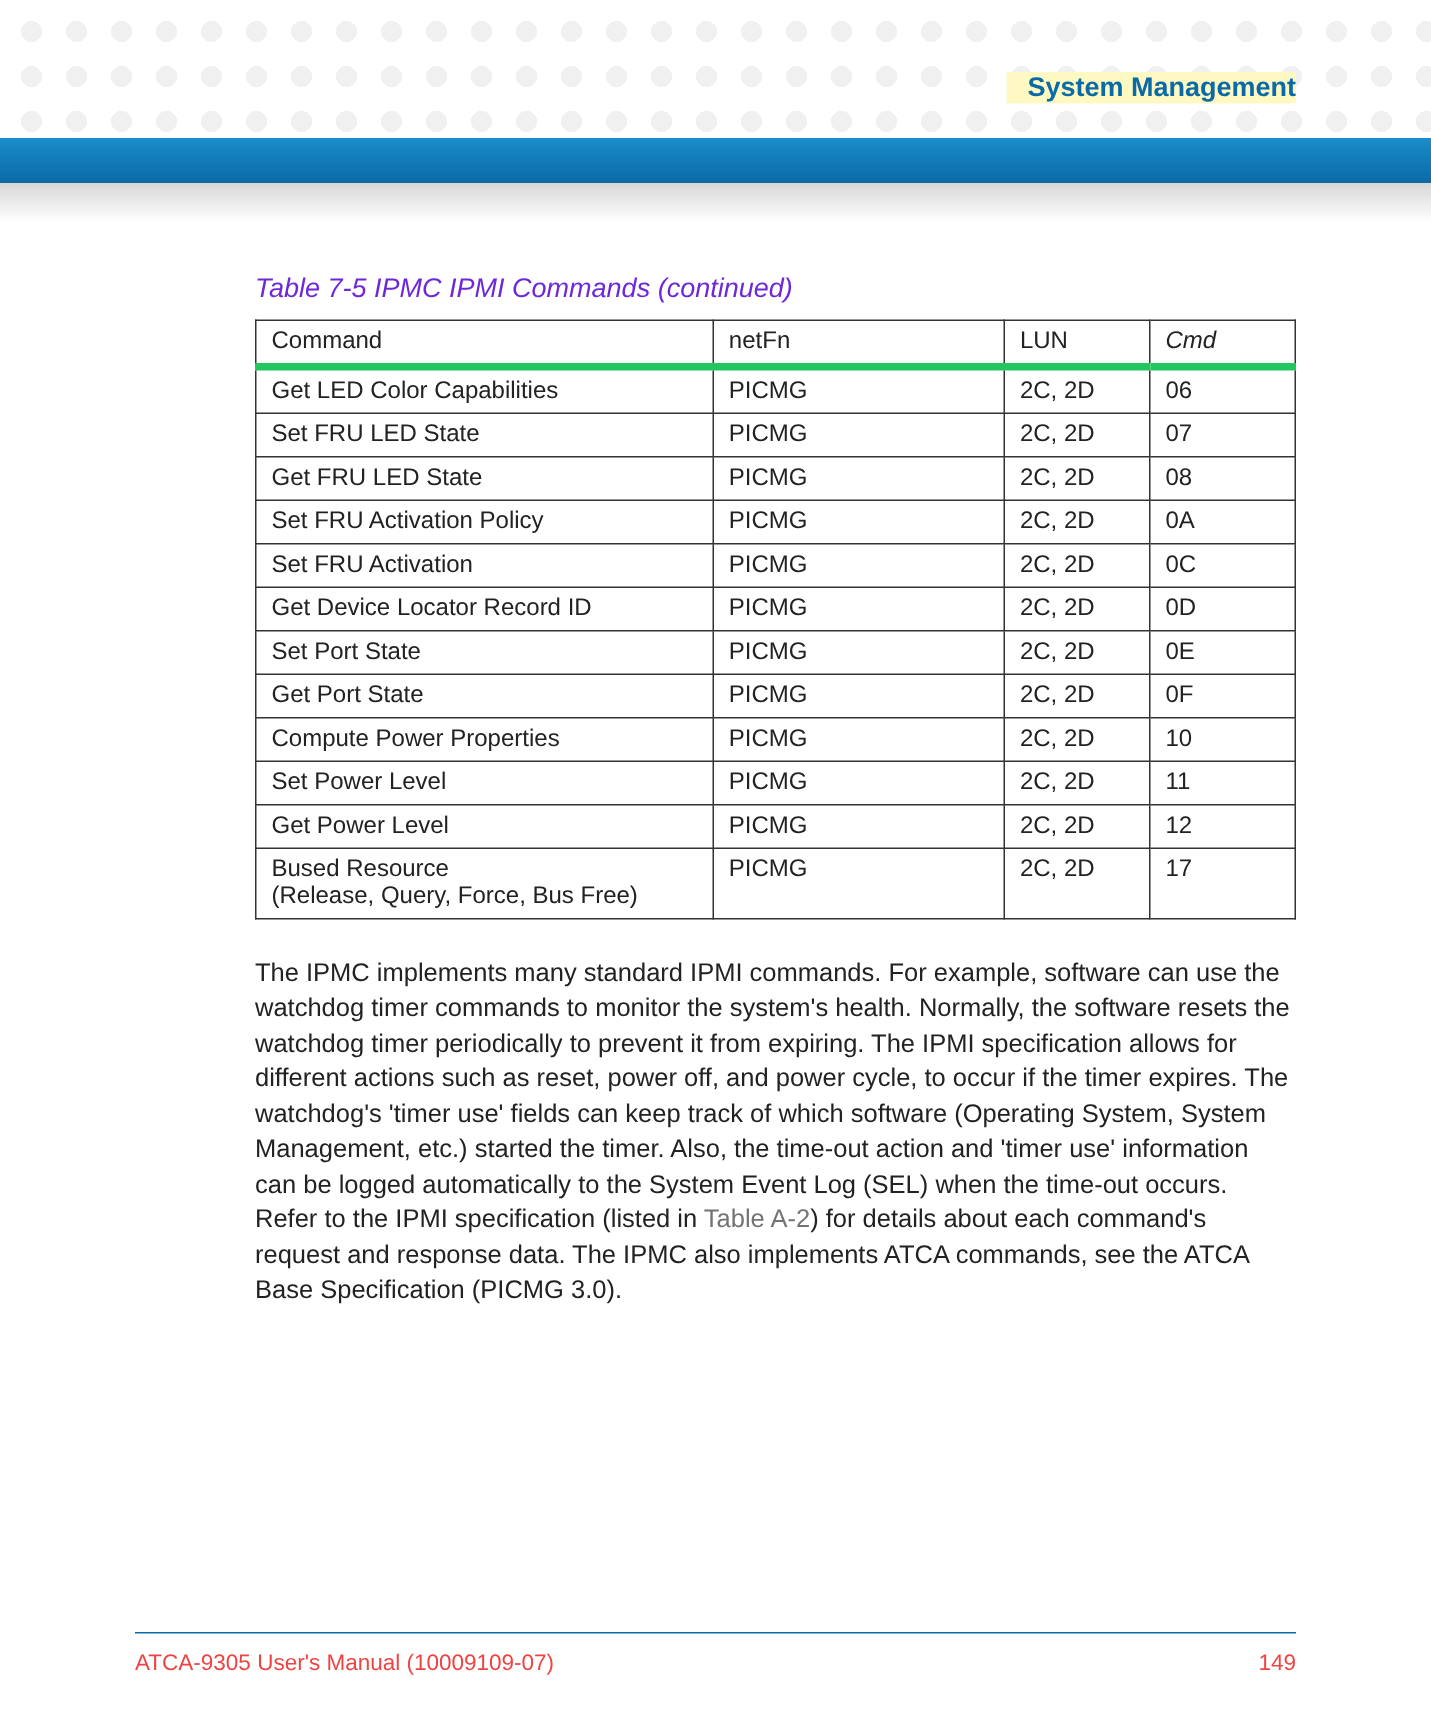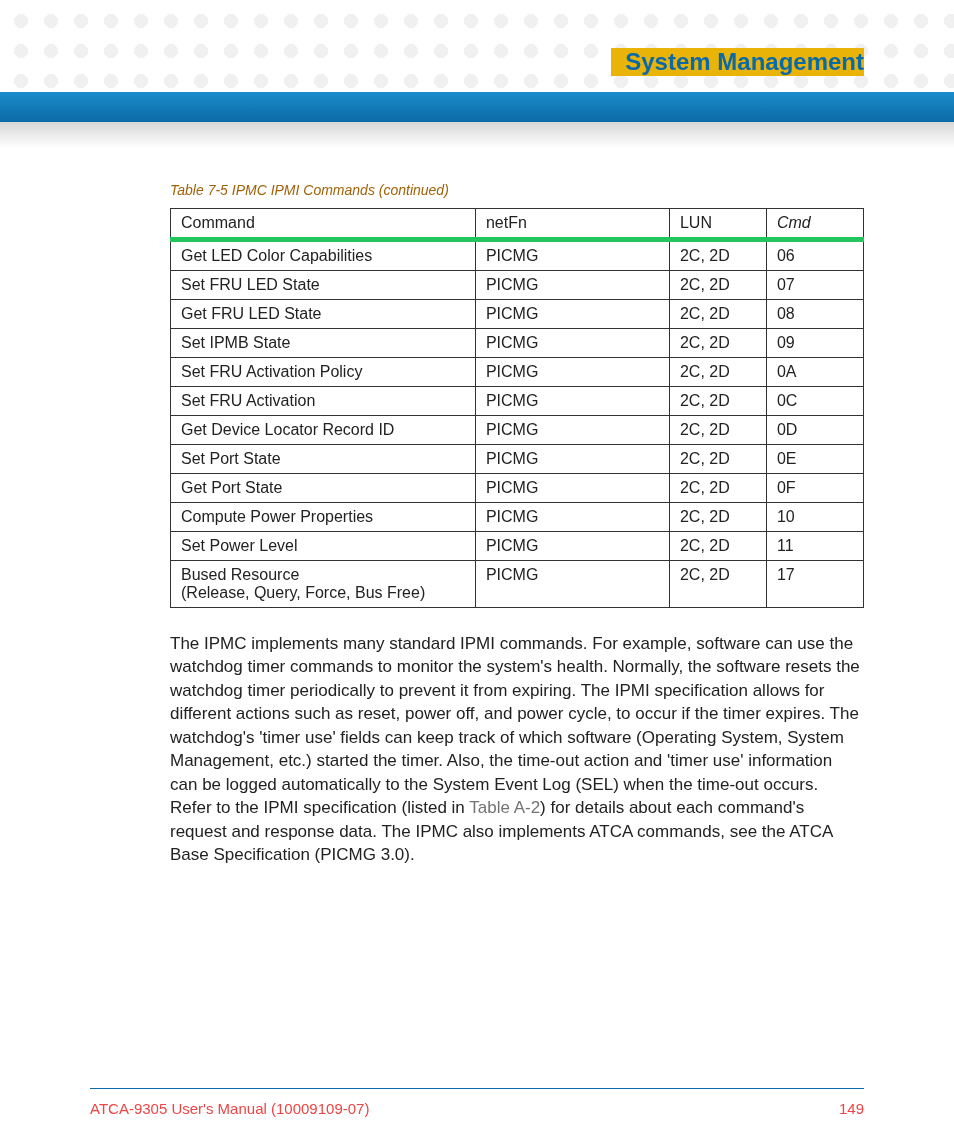--- a/index.html
+++ b/index.html
@@ -6,36 +6,36 @@
   html, body { width: 954px; height: 1145px; font-family: "Segoe UI", "Myriad Pro", Arial, sans-serif; color: #222; background: #fff; }
   .page { position: relative; width: 954px; height: 1145px; }
   .dot-bg {
     position: absolute; left: 0; right: 0; top: 0; height: 110px;
     background-image: radial-gradient(circle, #f0f0f0 7px, transparent 7px);
     background-size: 30px 30px;
     background-position: 6px 6px;
   }
   .header-title {
     position: absolute; top: 48px; right: 90px;
-    font-size: 24px; font-weight: 700; color: #0a6aa8;
-    background: #eab308; padding: 0 0 0 14px;
+    font-size: 18px; font-weight: 700; color: #0a6aa8;
+    background: #fef9c3; padding: 0 0 0 14px;
   }
   .blue-bar {
     position: absolute; top: 92px; left: 0; right: 0; height: 30px;
     background: linear-gradient(#1a8dca, #0b6aa6);
   }
   .grey-fade {
     position: absolute; top: 122px; left: 0; right: 0; height: 26px;
     background: linear-gradient(#d7d7d7, #ffffff);
   }
   .content {
     position: absolute; top: 182px; left: 170px; right: 90px;
   }
   .table-title {
-    font-size: 14px; font-style: italic; color: #a16207; margin-bottom: 10px;
+    font-size: 18px; font-style: italic; color: #6d28d9; margin-bottom: 10px;
   }
   table { border-collapse: collapse; width: 100%; font-size: 16px; }
   th, td { border: 1px solid #333; padding: 5px 10px; text-align: left; font-weight: 400; vertical-align: top; }
   thead th { border-bottom: 5px solid #22c55e; }
   .col-cmd { width: 44%; }
   .col-netfn { width: 28%; }
   .col-lun { width: 14%; }
   .col-code { width: 14%; font-style: italic; }
   .cmd-sub { display: block; }
   .body-text {
@@ -86,26 +86,20 @@
             <td>2C, 2D</td>
             <td>07</td>
           </tr>
           <tr>
             <td>Get FRU LED State</td>
             <td>PICMG</td>
             <td>2C, 2D</td>
             <td>08</td>
           </tr>
           <tr>
-            <td>Set IPMB State</td>
-            <td>PICMG</td>
-            <td>2C, 2D</td>
-            <td>09</td>
-          </tr>
-          <tr>
             <td>Set FRU Activation Policy</td>
             <td>PICMG</td>
             <td>2C, 2D</td>
             <td>0A</td>
           </tr>
           <tr>
             <td>Set FRU Activation</td>
             <td>PICMG</td>
             <td>2C, 2D</td>
             <td>0C</td>
@@ -134,20 +128,26 @@
             <td>2C, 2D</td>
             <td>10</td>
           </tr>
           <tr>
             <td>Set Power Level</td>
             <td>PICMG</td>
             <td>2C, 2D</td>
             <td>11</td>
           </tr>
           <tr>
+            <td>Get Power Level</td>
+            <td>PICMG</td>
+            <td>2C, 2D</td>
+            <td>12</td>
+          </tr>
+          <tr>
             <td>Bused Resource<span class="cmd-sub">(Release, Query, Force, Bus Free)</span></td>
             <td>PICMG</td>
             <td>2C, 2D</td>
             <td>17</td>
           </tr>
         </tbody>
     </table>
 
     <p class="body-text">
       <span>The IPMC implements many standard IPMI commands. For example, software can use the watchdog timer commands to monitor the system's health. Normally, the software resets the watchdog timer periodically to prevent it from expiring. The IPMI specification allows for different actions such as reset, power off, and power cycle, to occur if the timer expires. The watchdog's 'timer use' fields can keep track of which software (Operating System, System Management, etc.) started the timer. Also, the time-out action and 'timer use' information can be logged automatically to the System Event Log (SEL) when the time-out occurs. Refer to the IPMI specification (listed in </span><span class="inline-link">Table A-2</span><span>) for details about each command's request and response data. The IPMC also implements ATCA commands, see the ATCA Base Specification (PICMG 3.0).</span>

